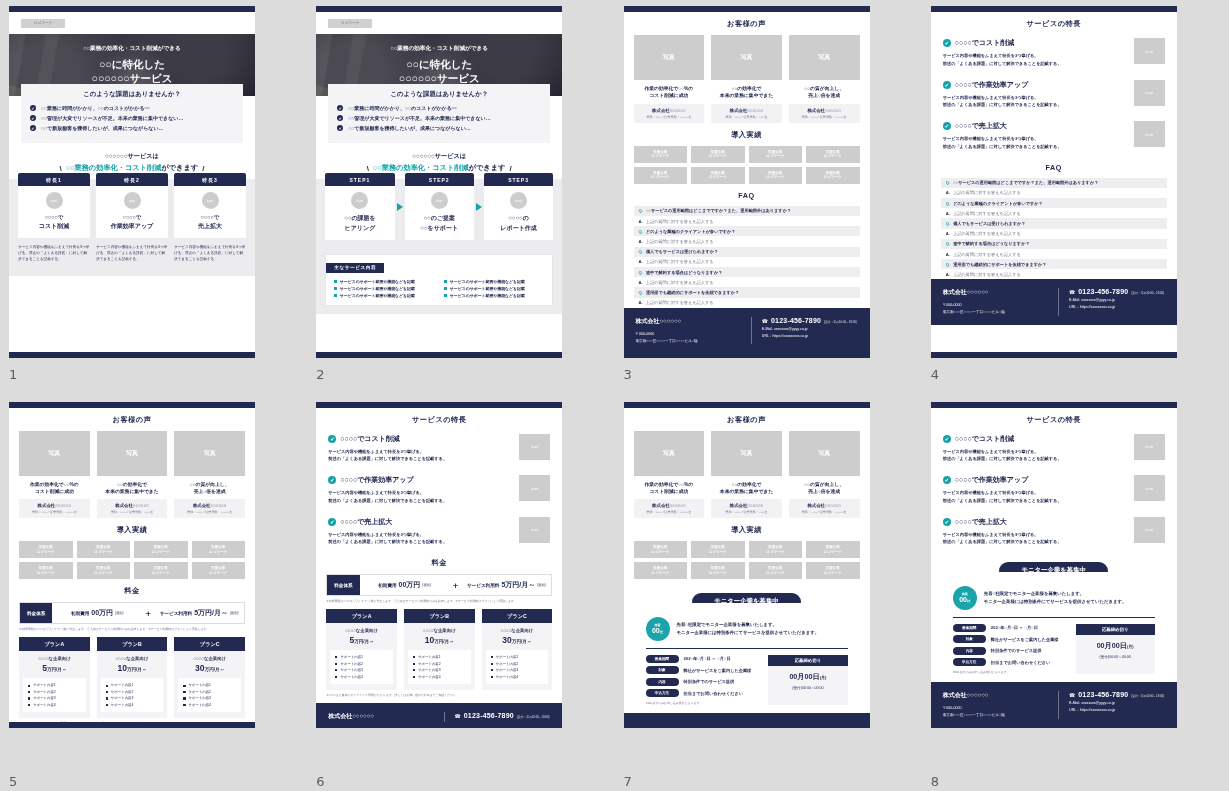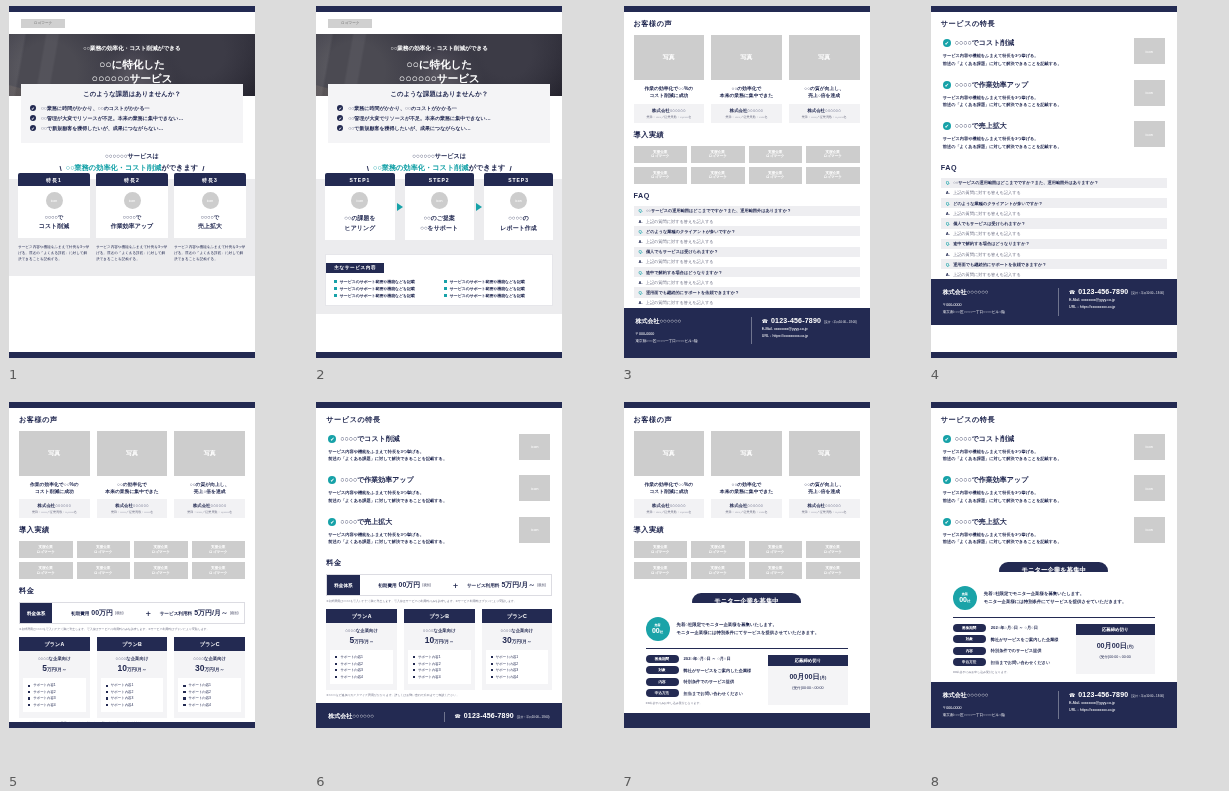--- a/index.html
+++ b/index.html
@@ -28,21 +28,21 @@
   }
   .r2 .slide{ height:326px; }
   .slide-num{
     position:absolute;
     left:9px; top:367px;
     font-size:13px; color:#5c5c5c;
     font-family:"DejaVu Sans",sans-serif;
   }
   .r2 .slide-num{ top:378px; }
   .sec-title{
-    font-weight:bold; color:#232a52;
+    text-align:center; font-weight:bold; color:#232a52;
     font-size:7.2px; letter-spacing:.5px; margin:7px 0 6px;
   }
   .ph{ background:#cdcdcd; color:#fff; display:flex; align-items:center;
        justify-content:center; font-size:5px; font-weight:bold; }
   .inner{ padding:0 10px; }
 
   
   .logobar{ height:22px; background:#fff; display:flex; align-items:center; padding-left:12px;}
   .logomark{ width:44px; height:9px; background:#d0d0d0; color:#6f6f6f;
              font-size:3.6px; display:flex; align-items:center; justify-content:center;}

